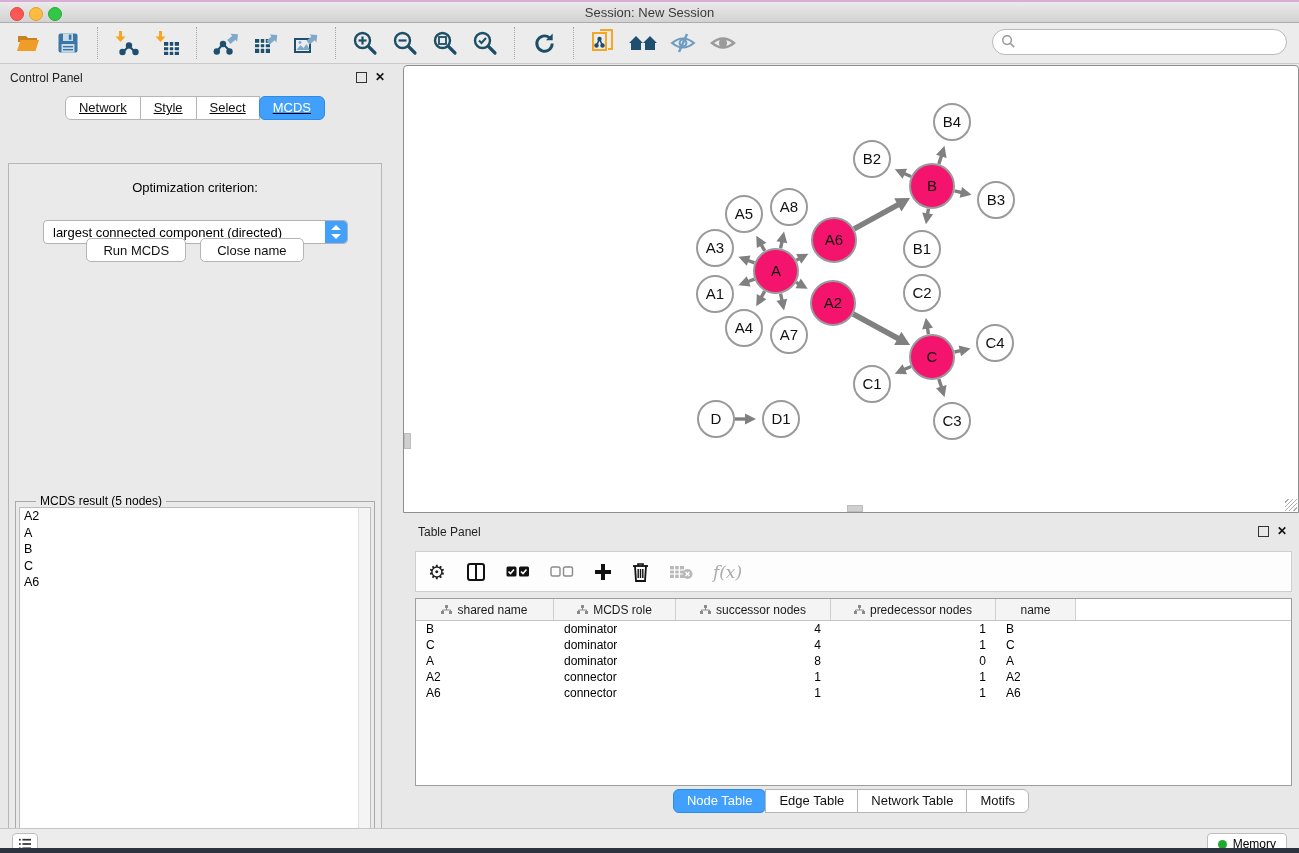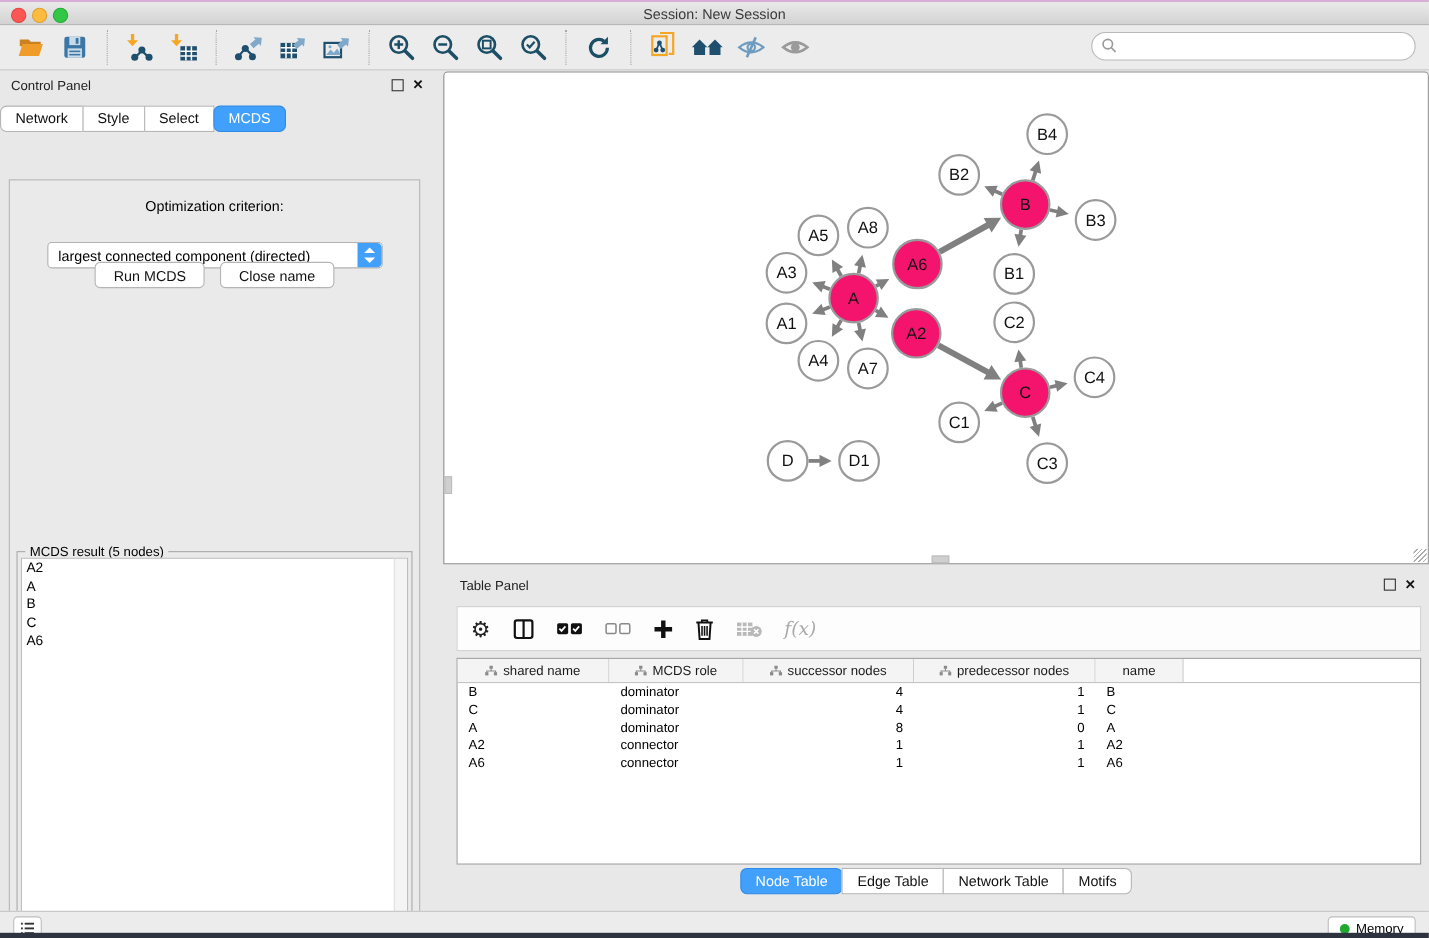--- a/index.html
+++ b/index.html
@@ -34,21 +34,21 @@
     border-radius:13px;background:#FFF;padding:0 10px 0 28px;font-size:13px;outline:none;
     font-family:"Liberation Sans",sans-serif;}
   .search-wrap .mag{position:absolute;left:9px;top:5px;}
 
   
   .panel-title{position:absolute;font-size:12px;color:#222;}
   .panel-icons{position:absolute;display:flex;gap:8px;align-items:center;}
   .float-icon{width:9px;height:9px;border:1.5px solid #333;display:inline-block;}
   .close-icon{font-size:12px;font-weight:bold;color:#111;line-height:9px;}
 
-  .cp-tabs{position:absolute;left:0;top:96px;width:390px;display:flex;justify-content:flex-start;}
+  .cp-tabs{position:absolute;left:0;top:96px;width:390px;display:flex;justify-content:center;text-decoration:underline;}
   .tabgroup{display:flex;}
   .tab{height:22px;line-height:22px;padding:0 13px;font-size:13px;background:#FFF;
     border:1px solid #B5B5B5;margin-left:-1px;color:#111;}
   .tab.first{border-top-left-radius:6px;border-bottom-left-radius:6px;margin-left:0;}
   .tab.last{border-top-right-radius:6px;border-bottom-right-radius:6px;}
   .tab.selected{background:#41A0FB;border-color:#2E8BE6;color:#FFF;border-radius:6px;}
 
   .cp-box{position:absolute;left:8px;top:117px;width:374px;height:696px;
     background:#EAEAEA;border:1px solid #B6B6B6;box-sizing:border-box;margin-top:46px;}
   .opt-label{position:absolute;left:0;width:100%;top:16px;text-align:center;font-size:13px;}
@@ -59,21 +59,21 @@
     border-radius:0 4px 4px 0;}
   .dd-up,.dd-dn{position:absolute;left:6px;width:0;height:0;border-left:5px solid transparent;border-right:5px solid transparent;}
   .dd-up{top:4px;border-bottom:5px solid #FFF;}
   .dd-dn{bottom:4px;border-top:5px solid #FFF;}
   .cp-buttons{position:absolute;left:0;width:100%;top:74px;display:flex;justify-content:center;gap:14px;}
   .push-btn{height:24px;padding:0 16px;background:#FFF;border:1px solid #B5B5B5;border-radius:5px;
     font-size:13px;font-family:"Liberation Sans",sans-serif;color:#111;}
 
   .groupbox{position:absolute;left:6px;top:337px;width:360px;height:346px;
     border:1px solid #A9A9A9;box-sizing:border-box;}
-  .groupbox .gb-title{position:absolute;left:7px;top:-8px;background:#EAEAEA;padding:0 4px;font-size:12px;}
+  .groupbox .gb-title{position:absolute;left:20px;top:-8px;background:#EAEAEA;padding:0 4px;font-size:12px;}
   .listbox{position:absolute;left:3px;top:5px;right:3px;bottom:3px;background:#FFF;border:1px solid #BDBDBD;}
   .listbox .scroll{position:absolute;right:0;top:0;bottom:0;width:11px;background:#F4F4F4;border-left:1px solid #E0E0E0;}
   .list-item{font-size:12.5px;line-height:16.5px;padding-left:4px;}
 
   
   .netwin{position:absolute;left:403px;top:65px;width:896px;height:448px;
     background:#FFF;border:1px solid #8F8F8F;box-sizing:border-box;border-radius:4px 4px 0 0;}
   .netwin .nw-titlebar{position:absolute;left:0;top:0;right:0;height:21px;
     background:linear-gradient(#EFEFEF,#D8D8D8);border-bottom:1px solid #A9A9A9;border-radius:4px 4px 0 0;}
   .nw-title{position:absolute;left:0;right:0;top:3px;text-align:center;font-size:12.5px;color:#333;}

